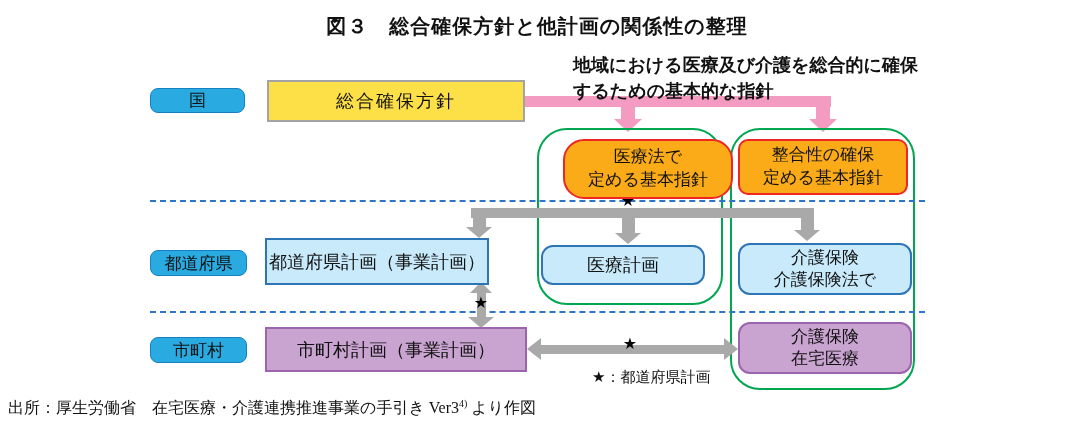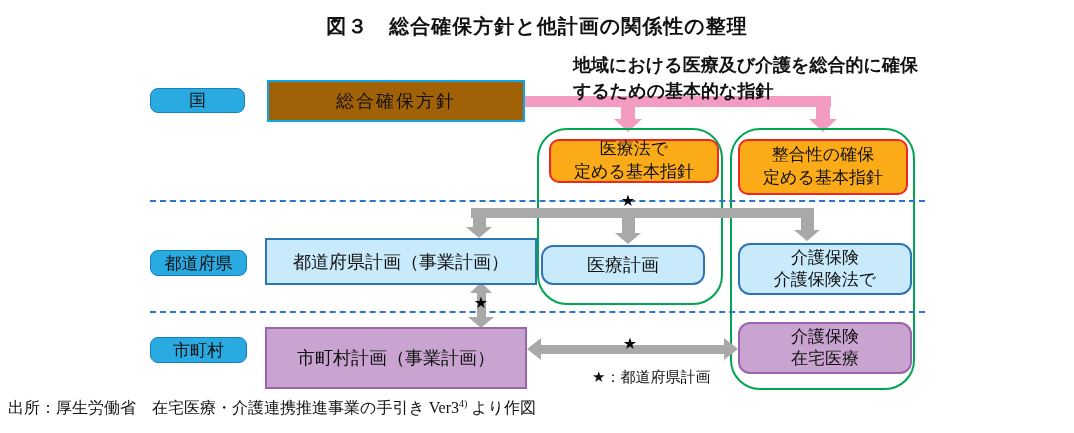--- a/index.html
+++ b/index.html
@@ -11,21 +11,21 @@
   .abs{position:absolute;box-sizing:border-box;}
   .center{display:flex;align-items:center;justify-content:center;text-align:center;}
 
   
   .fig-title{top:13px;left:0;width:100%;text-align:center;font-size:20px;font-weight:bold;letter-spacing:1px;}
 
   
   .lvl{background:#29ABE2;border:1.5px solid #1580C2;border-radius:8px;font-size:17px;}
 
   
-  .policy{background:#a16207;border:2px solid #0ea5e9;font-size:18px;letter-spacing:2px;}
+  .policy{background:#fde047;border:2px solid #a3a3a3;font-size:18px;letter-spacing:2px;}
 
   
   .guideline{background:#FBAB18;border:2.5px solid #EE2724;border-radius:10px;font-size:17px;line-height:1.35;}
 
   
   .plan-blue{background:#C8EAFB;border:2px solid #2E75B6;font-size:18px;}
   .rounded{border-radius:12px;}
 
   
   .plan-purple{background:#C9A4D1;border:2px solid #9C64AC;font-size:18px;}
@@ -95,43 +95,43 @@
   <div class="abs head tri-left-gray" style="left:527px;top:338px;"></div>
   <div class="abs head tri-right-gray" style="left:724px;top:338px;"></div>
   <div class="abs star" style="left:620px;top:336px;width:20px;">★</div>
 
   <div class="abs center lvl" style="left:150px;top:88px;width:95px;height:25px;">国</div>
   <div class="abs center lvl" style="left:150px;top:337px;width:97px;height:26px;">市町村</div>
   <div class="abs center lvl" style="left:150px;top:250px;width:97px;height:26px;">都道府県</div>
 
   <div class="abs center policy" style="left:267px;top:80px;width:258px;height:42px;">総合確保方針</div>
 
-  <div class="abs center guideline" style="left:549px;top:139px;width:170px;height:44px;">
+  <div class="abs center guideline" style="left:563px;top:139px;width:170px;height:60px;border-radius:21px;">
     <div>
       <span class="ln">医療法で</span>
       <span class="ln">定める基本指針</span>
     </div>
   </div>
   <div class="abs center guideline" style="left:738px;top:139px;width:170px;height:56px;">
     <div>
       <span class="ln">整合性の確保</span>
       <span class="ln">定める基本指針</span>
     </div>
   </div>
 
-  <div class="abs center plan-blue" style="left:265px;top:238px;width:272px;height:47px;">都道府県計画（事業計画）</div>
+  <div class="abs center plan-blue" style="left:265px;top:238px;width:224px;height:47px;">都道府県計画（事業計画）</div>
   <div class="abs center plan-blue rounded" style="left:541px;top:245px;width:164px;height:40px;">医療計画</div>
   <div class="abs center plan-blue rounded" style="left:738px;top:243px;width:174px;height:52px;font-size:17px;line-height:1.3;">
     <div>
       <span class="ln">介護保険</span>
       <span class="ln">介護保険法で</span>
     </div>
   </div>
 
-  <div class="abs center plan-purple" style="left:265px;top:327px;width:262px;height:62px;">市町村計画（事業計画）</div>
+  <div class="abs center plan-purple" style="left:265px;top:327px;width:262px;height:45px;">市町村計画（事業計画）</div>
   <div class="abs center plan-purple rounded" style="left:738px;top:322px;width:174px;height:52px;font-size:17px;line-height:1.3;">
     <div>
       <span class="ln">介護保険</span>
       <span class="ln">在宅医療</span>
     </div>
   </div>
 
   <div class="abs legend" style="left:592px;top:368px;">★：都道府県計画</div>
 
   <div class="abs source" style="left:8px;top:398px;">

